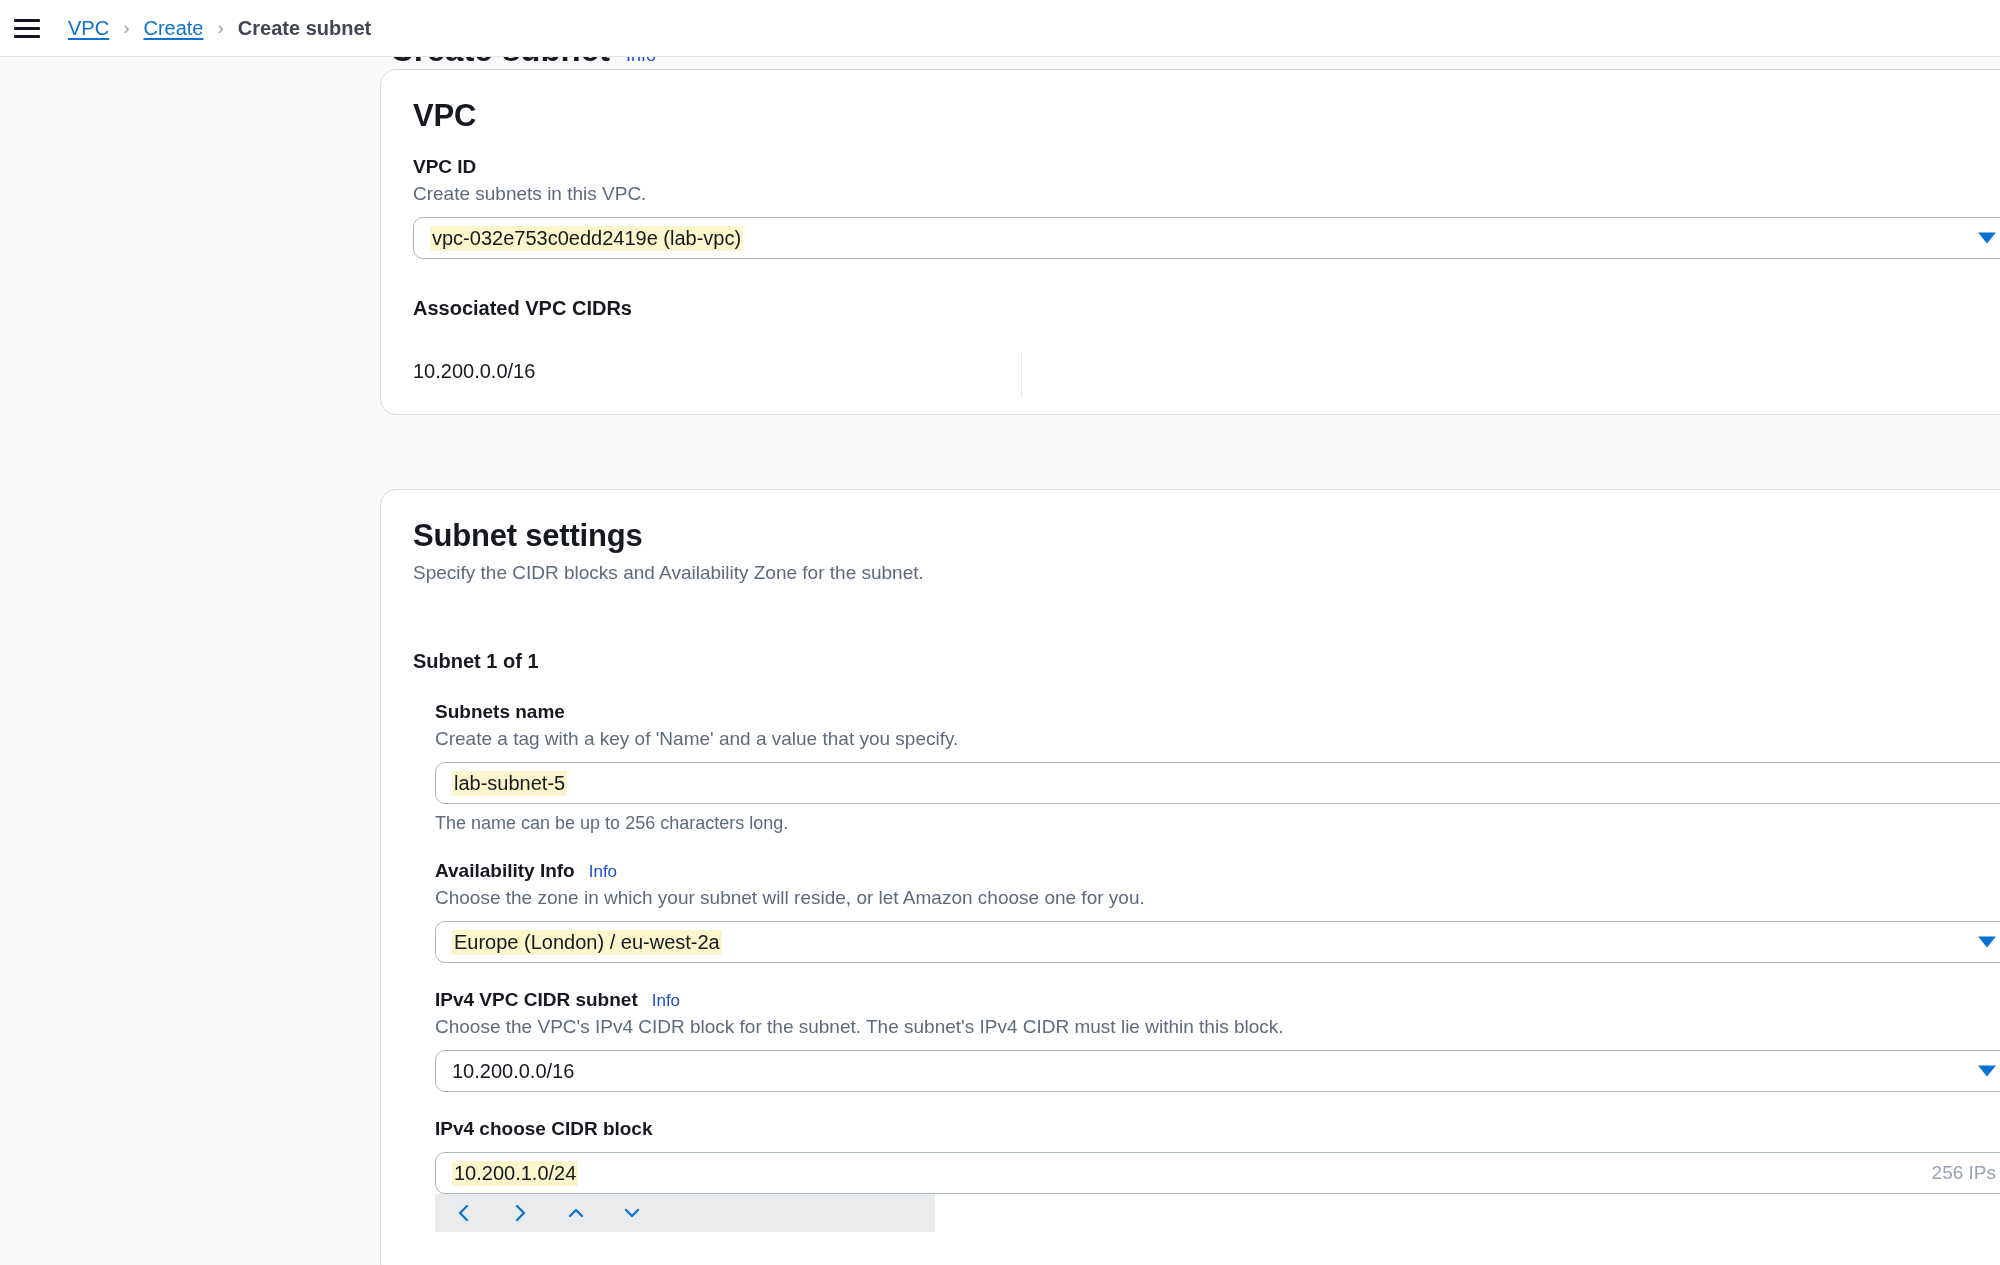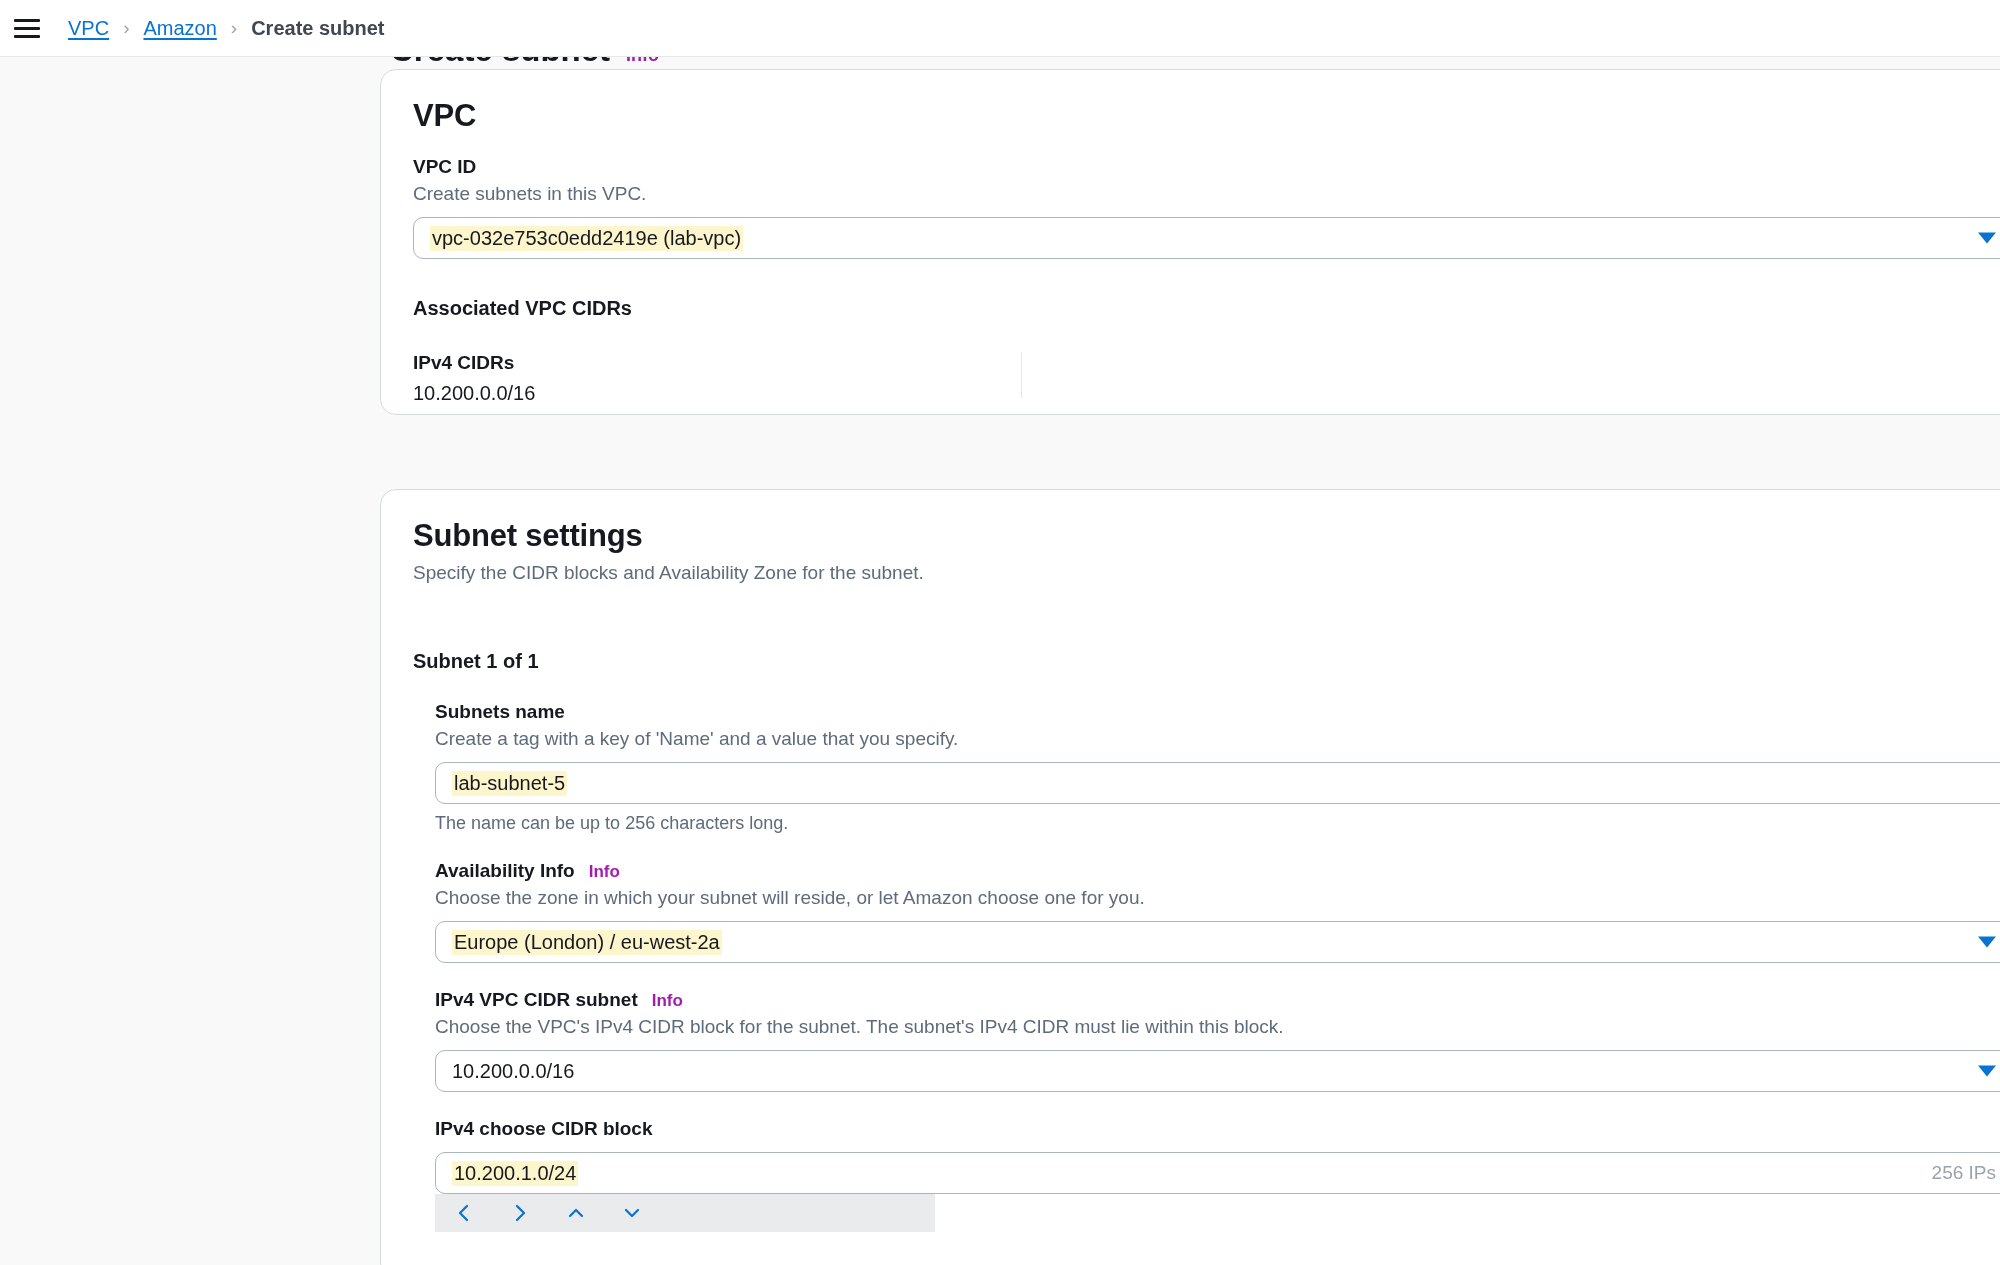--- a/index.html
+++ b/index.html
@@ -61,21 +61,21 @@
   .page-title-clip {
     position: absolute;
     top: -26px; left: 390px;
     display: flex; align-items: baseline; gap: 16px;
     white-space: nowrap;
   }
   .page-title {
     font-size: 33px; font-weight: bold; color: #16191f;
   }
   .info-link {
-    color: #a21caf; font-size: 18px; font-weight: bold; cursor: pointer; text-align: right;
+    color: #1d4ed8; font-size: 18px; font-weight: normal; cursor: pointer; text-align: right;
   }
 
   .card {
     position: absolute;
     left: 380px;
     width: 1668px;
     background: #ffffff;
     border: 1px solid #d5dbdb;
     border-radius: 16px;
   }
@@ -189,21 +189,21 @@
 
 <div class="topbar">
   <div class="hamburger">
     <span></span>
     <span></span>
     <span></span>
   </div>
   <div class="crumbs">
     <span class="crumb-link">VPC</span>
     <span class="crumb-sep">›</span>
-    <span class="crumb-link">Amazon</span>
+    <span class="crumb-link">Create</span>
     <span class="crumb-sep">›</span>
     <span class="crumb-current">Create subnet</span>
   </div>
 </div>
 
 <div class="scroll-area">
 
   <div class="page-title-clip">
     <span class="page-title">Create subnet</span>
     <span class="info-link">Info</span>
@@ -221,21 +221,20 @@
         <div class="control select">
           <span class="hl">vpc-032e753c0edd2419e (lab-vpc)</span>
           <span class="caret"></span>
         </div>
       </div>
 
       <div style="margin-top:38px;" class="assoc-title">Associated VPC CIDRs</div>
 
       <div class="cidr-grid">
         <div class="cidr-col">
-          <div class="cidr-head">IPv4 CIDRs</div>
           <div class="cidr-val">10.200.0.0/16</div>
         </div>
         <div class="col-divider"></div>
       </div>
     </div>
   </div>
 
   <div class="card" id="subnet-card">
     <div class="card-inner">
       <div class="card-title">Subnet settings</div>

